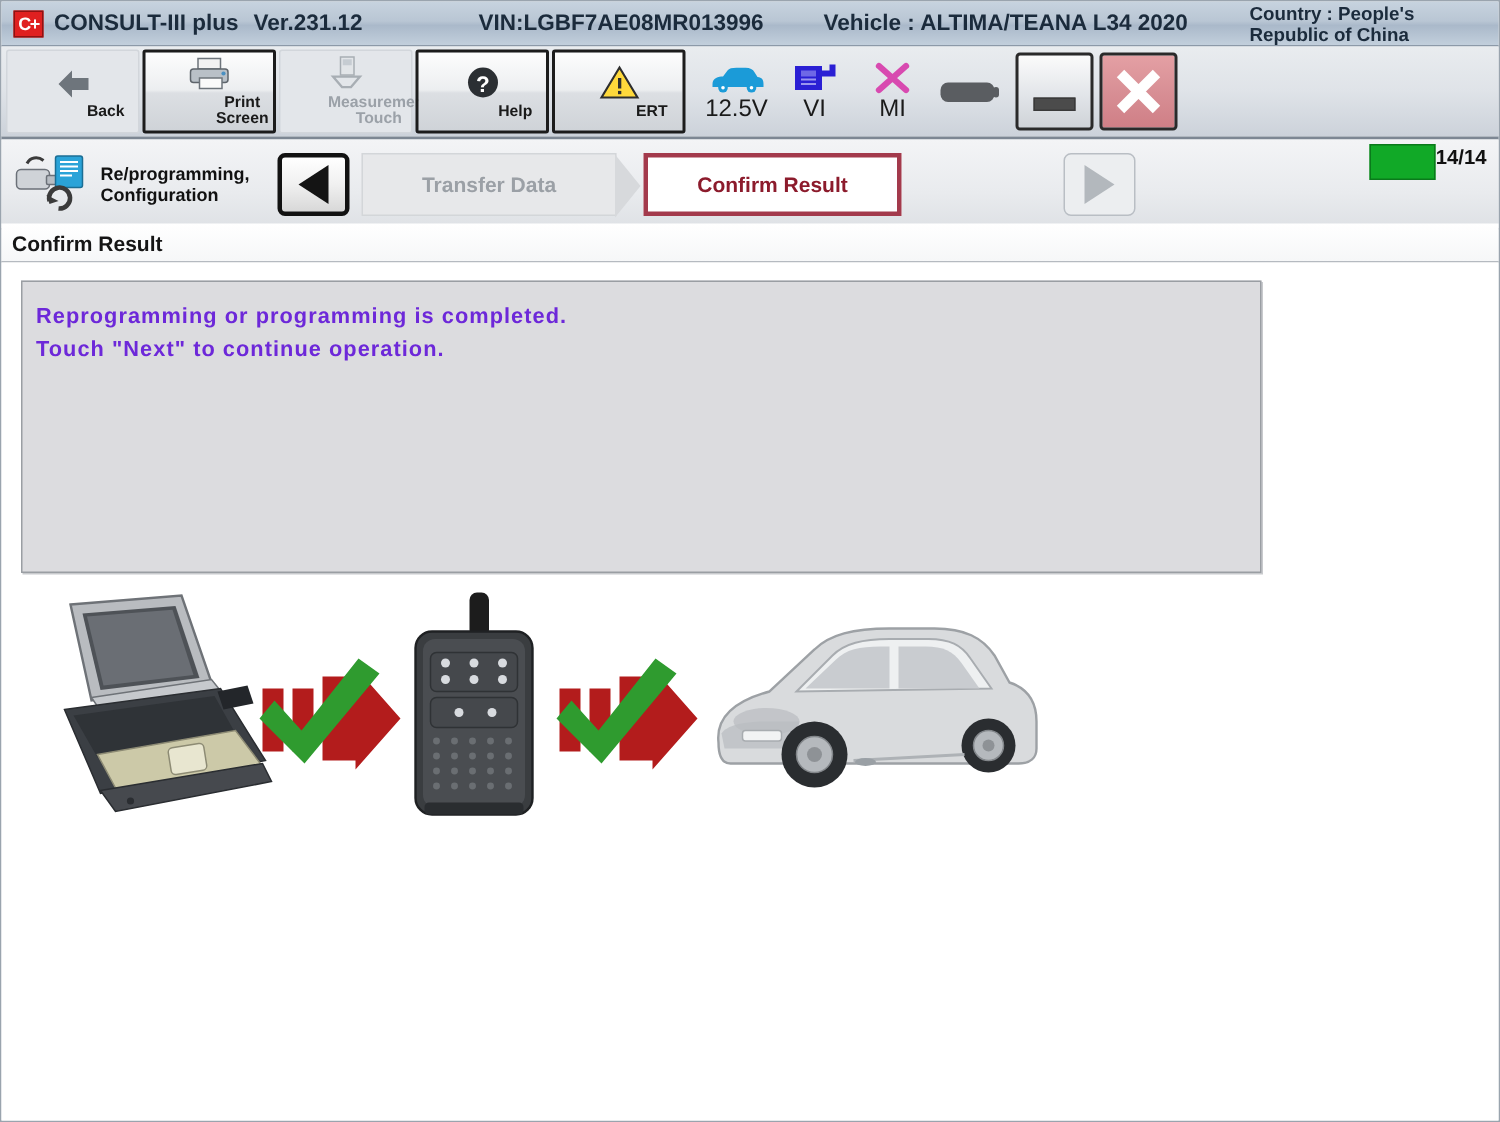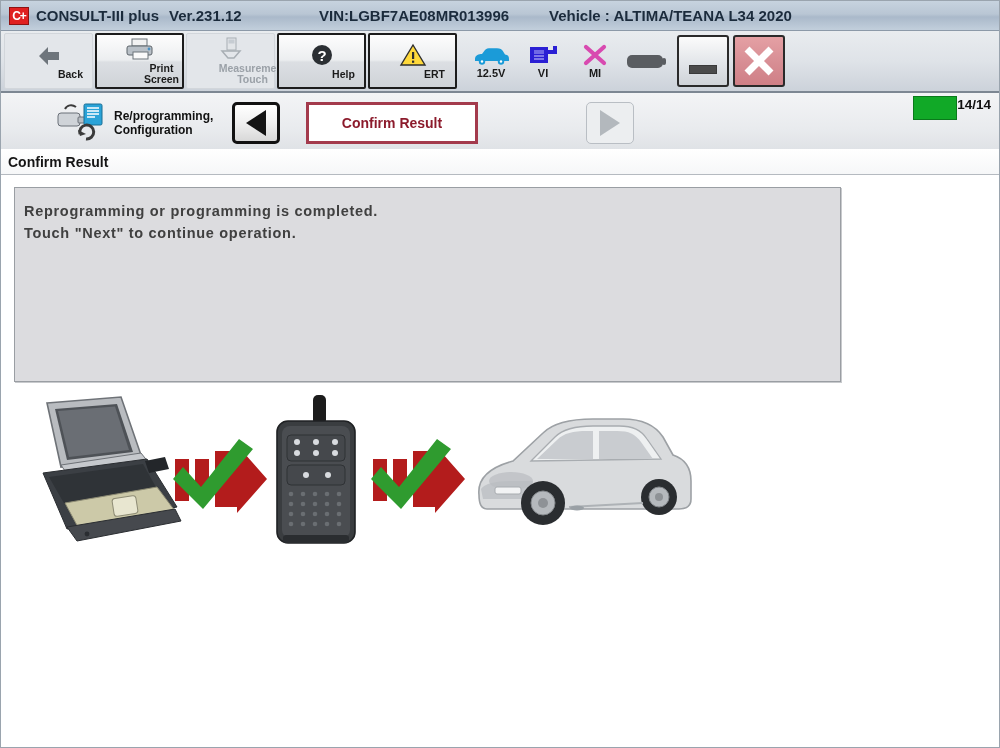--- a/index.html
+++ b/index.html
@@ -68,37 +68,37 @@
   .tbtn-ico { height: 24px; display: flex; align-items: flex-end; justify-content: center; }
 
   .tb-status {
     display: flex; align-items: center; height: 56px;
     margin-left: 6px;
   }
   .st-item {
     width: 52px; display: flex; flex-direction: column;
     align-items: center; justify-content: center;
   }
-  .st-label { font-size: 11px; font-weight: bold; color: #1a1a1a; margin-top: 1px; }
+  .st-label { font-size: 16px; font-weight: normal; color: #1a1a1a; margin-top: 1px; }
   .winbtn {
     width: 52px; height: 52px; margin-left: 4px;
     border: 2px solid #2a2a2a; border-radius: 3px;
     display: flex; align-items: center; justify-content: center;
     cursor: pointer;
   }
   .winbtn.min { background: linear-gradient(to bottom,#fbfbfb,#e2e5e9 55%,#cfd3d8); }
   .winbtn.close { background: linear-gradient(to bottom,#e4a0a4,#d88f95 50%,#cf7f86); }
   .min-glyph { width: 28px; height: 9px; background: #4b4b4b; margin-top: 16px; border:1px solid #3a3a3a;}
 
   
   .navbar {
     position: absolute; left: 0; top: 92px; width: 998px; height: 60px;
     background: linear-gradient(to bottom, #f3f4f6 0%, #e9ebee 60%, #dee1e5 100%);
     border-bottom: 1px solid #a9b0b8;
-    display: flex; align-items: center; padding-left: 47px;
+    display: flex; align-items: center;
   }
   .nav-mode-ico { width: 58px; height: 44px; margin-left: 6px; position: relative; }
   .nav-mode-text {
     font-size: 12px; font-weight: bold; color: #111; line-height: 14px;
     width: 112px; margin-left: 2px;
   }
   .navarrow {
     width: 48px; height: 42px; margin-left: 6px;
     border-radius: 5px;
     display: flex; align-items: center; justify-content: center;
@@ -161,37 +161,41 @@
     background: #ffffff;
   }
   .msgbox {
     position: absolute; left: 13px; top: 12px; width: 827px; height: 195px;
     background: #dcdcdf;
     border: 1px solid #9a9ea3;
     box-shadow: 1px 1px 0 #c8cacd;
     padding: 12px 10px 0 9px;
   }
   .msgline {
-    font-size: 14.5px; font-weight: bold; color: #404040;
+    font-size: 14.5px; font-weight: bold; color: #6d28d9;
     line-height: 22px; letter-spacing: 0.7px; white-space: nowrap;
   }
 
   .illus { position: absolute; left: 14px; top: 218px; width: 700px; height: 170px; }
 </style>
 </head>
 <body>
 
 <div id="app">
 
   <div class="titlebar">
     <div class="app-logo">C+</div>
     <span class="tb-text tb-appname">CONSULT-III plus</span>
     <span class="tb-text tb-ver">Ver.231.12</span>
     <span class="tb-text tb-vin">VIN:LGBF7AE08MR013996</span>
     <span class="tb-text tb-vehicle">Vehicle : ALTIMA/TEANA L34 2020</span>
+    <div class="tb-country">
+      <div>Country : People's</div>
+      <div>Republic of China</div>
+    </div>
   </div>
 
   <div class="toolbar">
 
     <div class="tbtn flat">
       <div class="tbtn-ico">
         <svg width="26" height="22" viewBox="0 0 26 22">
             <path d="M12 2 L3 11 L12 20 L12 15 L23 15 L23 7 L12 7 Z" fill="#6e757c"></path>
           </svg>
       </div>
@@ -308,20 +312,24 @@
     <div class="nav-mode-text">
       <div>Re/programming,</div>
       <div>Configuration</div>
     </div>
 
     <div class="navarrow prev">
       <div class="tri-left"></div>
     </div>
 
     <div class="crumbs">
+      <div class="crumb done">
+        <span>Transfer Data</span>
+        <div class="chev"></div>
+      </div>
       <div class="crumb active">
         <span>Confirm Result</span>
       </div>
     </div>
 
     <div class="navarrow next" style="margin-left:108px;">
       <div class="tri-right-dim"></div>
     </div>
 
     <div class="progwrap">

